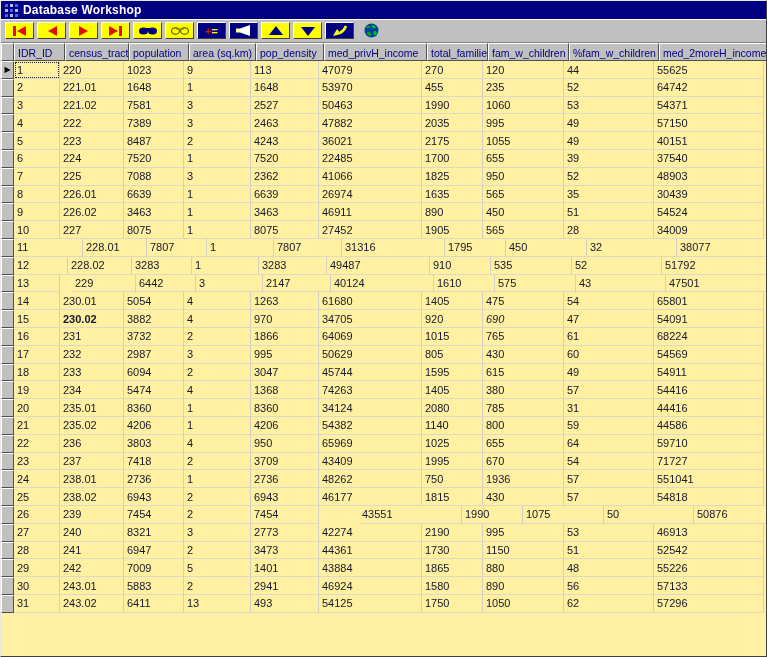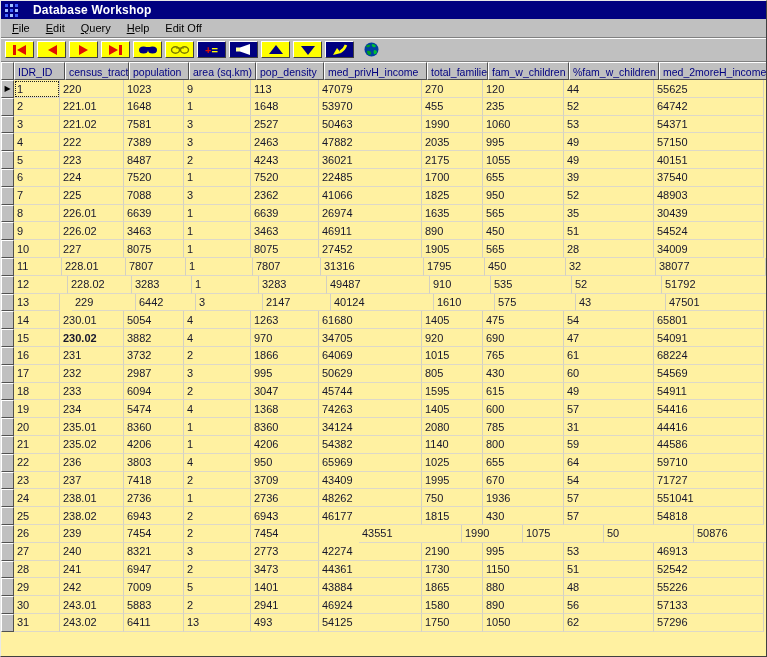--- a/index.html
+++ b/index.html
@@ -10,21 +10,21 @@
     width: 767px; height: 657px;
     background: #c0c0c0;
     border-top: 1px solid #e8e8e8; border-left: 1px solid #e8e8e8;
     border-right: 1px solid #404040; border-bottom: 1px solid #404040;
     display: flex; flex-direction: column; overflow: hidden;
   }
 
   
   .titlebar {
     flex: none; height: 18px; background: #000080;
-    display: flex; align-items: center; gap: 15px; padding: 0 4px;
+    display: flex; align-items: center; gap: 5px; padding: 0 4px;
   }
   .title-text { color: #ffffff; font-weight: bold; font-size: 12px; letter-spacing: .2px; }
 
   
   .menubar {
     flex: none; height: 19px; background: #c0c0c0;
     display: flex; align-items: center; padding-left: 4px;
     border-bottom: 1px solid #808080;
     box-shadow: 0 1px 0 #ffffff;
   }
@@ -102,27 +102,20 @@
           <rect x="5" y="5" width="3" height="3" fill="#4060ff"></rect>
           <rect x="10" y="5" width="3" height="3" fill="#a0c0ff"></rect>
         <rect x="0" y="10" width="3" height="3" fill="#4060ff"></rect>
           <rect x="5" y="10" width="3" height="3" fill="#a0c0ff"></rect>
           <rect x="10" y="10" width="3" height="3" fill="#4060ff"></rect>
       </svg>
     </span>
     <span class="title-text">Database Workshop</span>
   </div>
 
-  <div class="menubar" id="menubar">
-      <span class="menu-item"><u>F</u>ile</span>
-      <span class="menu-item"><u>E</u>dit</span>
-      <span class="menu-item"><u>Q</u>uery</span>
-      <span class="menu-item"><u>H</u>elp</span>
-      <span class="menu-item">Edit Off</span>
-    </div>
 
   <div class="toolbar">
     <div class="tbtn">
       <span style="display:inline-flex">
         <svg width="17" height="10" viewBox="0 0 17 10">
             <rect x="2" y="0" width="3" height="10" fill="#e01000"></rect>
             <polygon points="15,0 6,5 15,10" fill="#e01000"></polygon>
           </svg>
       </span>
     </div>
@@ -353,21 +346,21 @@
         <div class="cell" style="width: 67px;">1</div>
         <div class="cell" style="width: 68px;">8075</div>
         <div class="cell" style="width: 103px;">27452</div>
         <div class="cell" style="width: 61px;">1905</div>
         <div class="cell" style="width: 81px;">565</div>
         <div class="cell" style="width: 90px;">28</div>
         <div class="cell" style="width: 110px;">34009</div>
       </div>
       <div class="grid-row">
         <div class="sel" style="width: 13px;"></div>
-        <div class="cell" style="width: 48px;">11</div>
+        <div class="cell" style="width: 69px;">11</div>
         <div class="cell" style="width: 64px;">228.01</div>
         <div class="cell" style="width: 60px;">7807</div>
         <div class="cell" style="width: 67px;">1</div>
         <div class="cell" style="width: 68px;">7807</div>
         <div class="cell" style="width: 103px;">31316</div>
         <div class="cell" style="width: 61px;">1795</div>
         <div class="cell" style="width: 81px;">450</div>
         <div class="cell" style="width: 90px;">32</div>
         <div class="cell" style="width: 110px;">38077</div>
       </div>
@@ -412,21 +405,21 @@
       </div>
       <div class="grid-row">
         <div class="sel" style="width: 13px;"></div>
         <div class="cell" style="width: 46px;">15</div>
         <div class="cell" style="width: 64px; font-weight: bold;">230.02</div>
         <div class="cell" style="width: 60px;">3882</div>
         <div class="cell" style="width: 67px;">4</div>
         <div class="cell" style="width: 68px;">970</div>
         <div class="cell" style="width: 103px;">34705</div>
         <div class="cell" style="width: 61px;">920</div>
-        <div class="cell" style="width: 81px;">690</div>
+        <div class="cell" style="width: 81px; font-style: italic;">690</div>
         <div class="cell" style="width: 90px;">47</div>
         <div class="cell" style="width: 110px;">54091</div>
       </div>
       <div class="grid-row">
         <div class="sel" style="width: 13px;"></div>
         <div class="cell" style="width: 46px;">16</div>
         <div class="cell" style="width: 64px;">231</div>
         <div class="cell" style="width: 60px;">3732</div>
         <div class="cell" style="width: 67px;">2</div>
         <div class="cell" style="width: 68px;">1866</div>
@@ -464,21 +457,21 @@
       </div>
       <div class="grid-row">
         <div class="sel" style="width: 13px;"></div>
         <div class="cell" style="width: 46px;">19</div>
         <div class="cell" style="width: 64px;">234</div>
         <div class="cell" style="width: 60px;">5474</div>
         <div class="cell" style="width: 67px;">4</div>
         <div class="cell" style="width: 68px;">1368</div>
         <div class="cell" style="width: 103px;">74263</div>
         <div class="cell" style="width: 61px;">1405</div>
-        <div class="cell" style="width: 81px;">600</div>
+        <div class="cell" style="width: 81px;">380</div>
         <div class="cell" style="width: 90px;">57</div>
         <div class="cell" style="width: 110px;">54416</div>
       </div>
       <div class="grid-row">
         <div class="sel" style="width: 13px;"></div>
         <div class="cell" style="width: 46px;">20</div>
         <div class="cell" style="width: 64px;">235.01</div>
         <div class="cell" style="width: 60px;">8360</div>
         <div class="cell" style="width: 67px;">1</div>
         <div class="cell" style="width: 68px;">8360</div>

